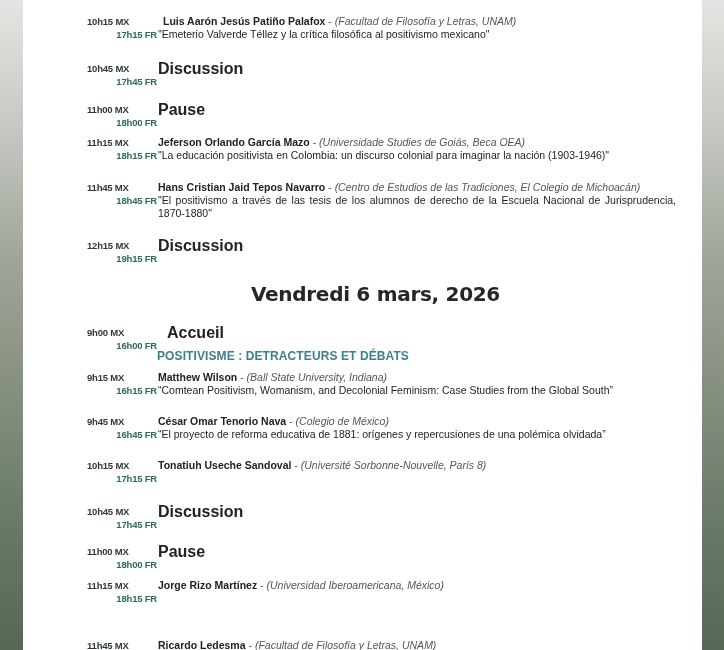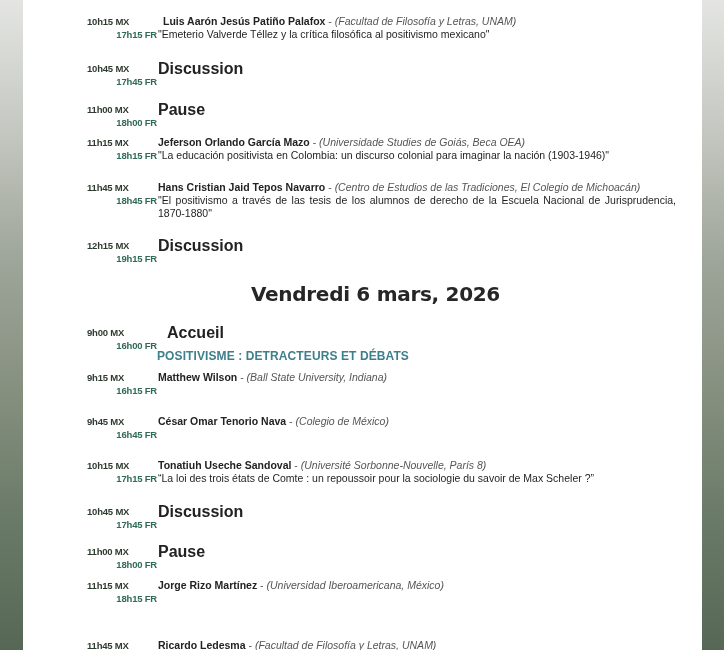--- a/index.html
+++ b/index.html
@@ -125,41 +125,42 @@
 
   <div class="section">POSITIVISME : DETRACTEURS ET DÉBATS</div>
 
   <div class="entry" style="top:371px">
     <div class="time">
       <span class="mx">9h15 MX</span>
       <span class="fr">16h15 FR</span>
     </div>
     <div class="content">
       <span class="speaker">Matthew Wilson</span><span class="dash"> - </span><span class="affil">(Ball State University, Indiana)</span>
+      <span class="title single">“Comtean Positivism, Womanism, and Decolonial Feminism: Case Studies from the Global South”</span>
     </div>
   </div>
 
   <div class="entry" style="top:415px">
     <div class="time">
       <span class="mx">9h45 MX</span>
       <span class="fr">16h45 FR</span>
     </div>
     <div class="content">
       <span class="speaker">César Omar Tenorio Nava</span><span class="dash"> - </span><span class="affil">(Colegio de México)</span>
+      <span class="title single">“El proyecto de reforma educativa de 1881: orígenes y repercusiones de una polémica olvidada”</span>
     </div>
   </div>
 
   <div class="entry" style="top:459px">
     <div class="time">
       <span class="mx">10h15 MX</span>
       <span class="fr">17h15 FR</span>
     </div>
     <div class="content">
       <span class="speaker">Tonatiuh Useche Sandoval</span><span class="dash"> - </span><span class="affil">(Université Sorbonne-Nouvelle, París 8)</span>
-      <span class="title single">“La loi des trois états de Comte : un repoussoir pour la sociologie du savoir de Max Scheler ?”</span>
     </div>
   </div>
 
   <div class="entry" style="top:505px">
     <div class="time">
       <span class="mx">10h45 MX</span>
       <span class="fr">17h45 FR</span>
     </div>
     <div class="content">
       <span class="label">Discussion</span>

